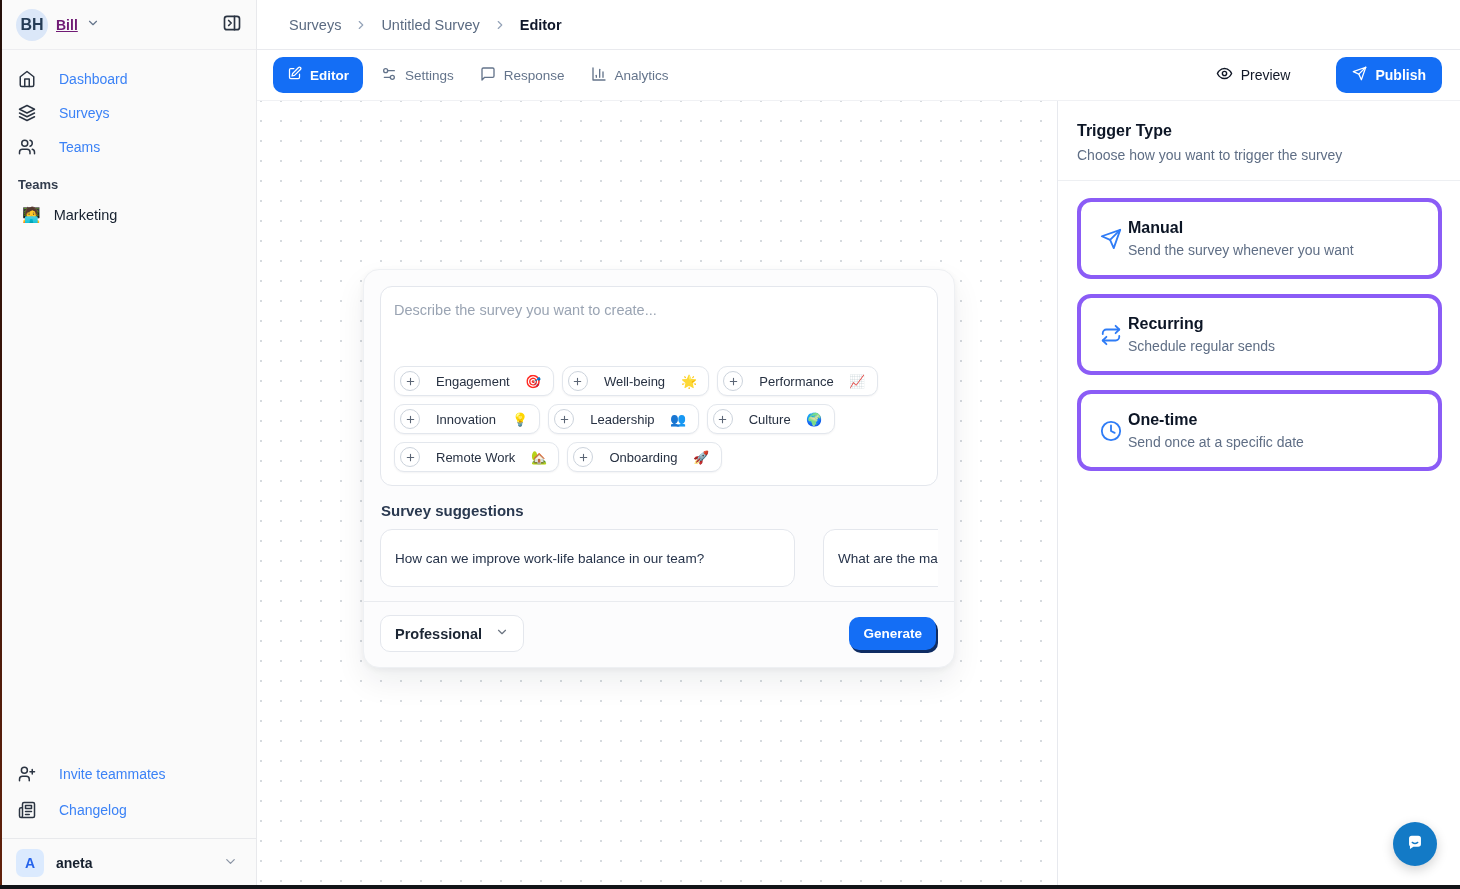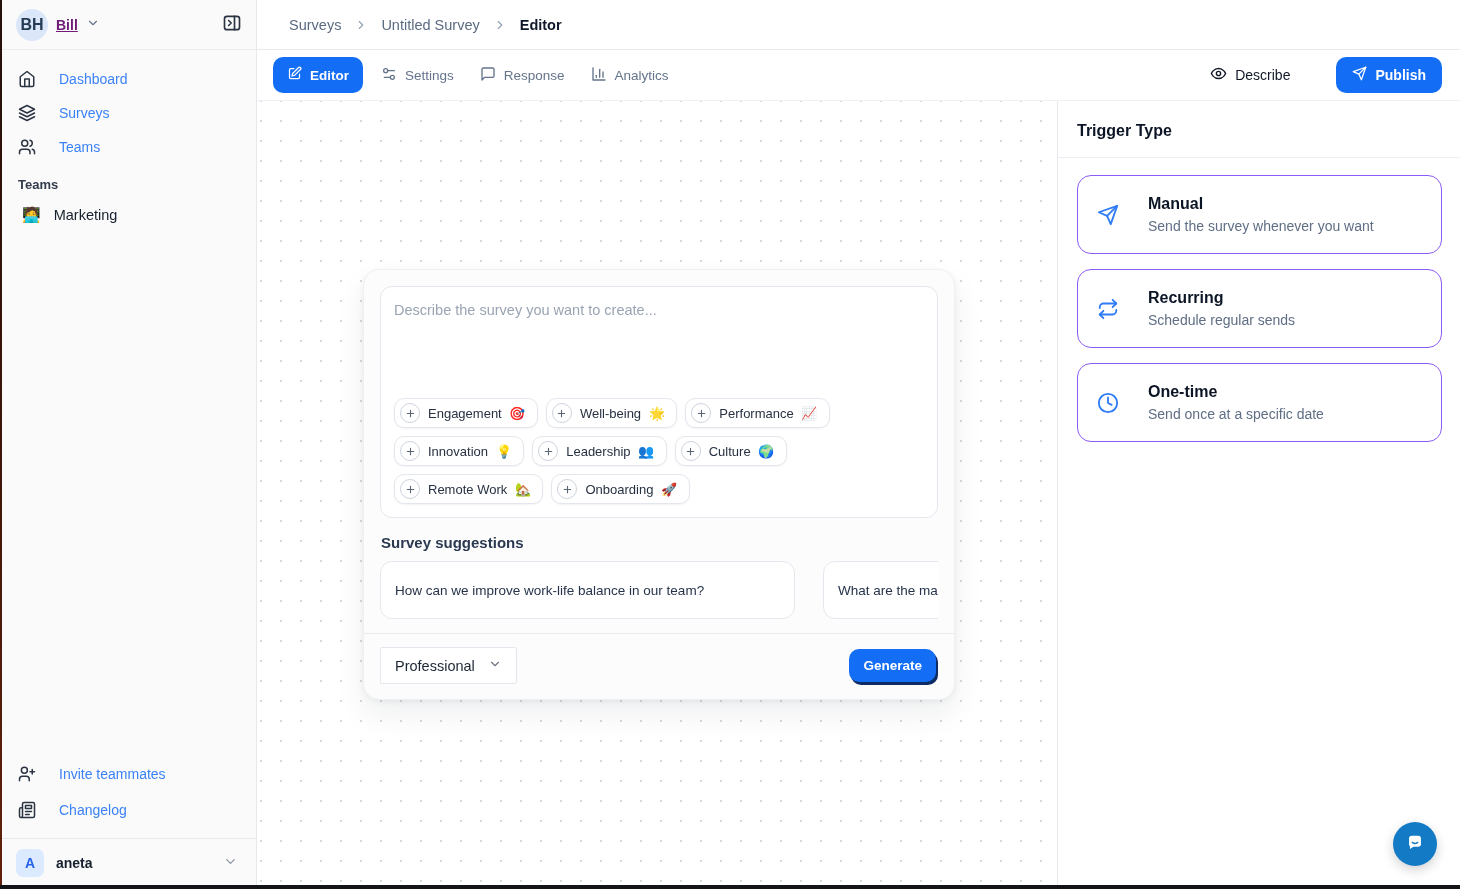--- a/index.html
+++ b/index.html
@@ -94,30 +94,30 @@
     background-size:20px 20px; background-position:14px 10px;
   }
   .composer {
     position:absolute; left:106px; top:168px; width:592px;
     background:#fcfcfd; border:1px solid #eef0f3; border-radius:16px;
     box-shadow:0 14px 30px rgba(15,23,42,.07), 0 2px 6px rgba(15,23,42,.05);
     padding:16px 16px 0 16px;
   }
   .prompt-card {
     background:#fff; border:1px solid #e4e7ed; border-radius:12px;
-    height:232px; padding:13px 13px; display:flex; flex-direction:column;
+    height:200px; padding:13px 13px; display:flex; flex-direction:column;
   }
   .prompt-input {
     border:none; outline:none; resize:none; background:transparent; flex:1;
     font-family:inherit; font-size:14.5px; color:#0f172a; line-height:1.4;
   }
   .prompt-input::placeholder { color:#9aa4b3; }
   .chips { display:flex; flex-wrap:wrap; gap:8px; margin-top:auto; }
   .chip {
-    display:inline-flex; align-items:center; gap:8px; padding:4px 11px 4px 5px;
+    display:inline-flex; align-items:center; gap:16px; padding:4px 11px 4px 5px;
     background:#fff; border:1px solid #e3e7ed; border-radius:10px;
     box-shadow:0 1px 2px rgba(16,24,40,.05); font-size:13px; color:#273142;
     cursor:pointer; font-family:inherit;
   }
   .chip .plus {
     width:20px; height:20px; border-radius:50%; border:1px solid #ccd3dc; color:#5b6575;
     display:grid; place-items:center; flex:none;
   }
   .chip .emoji { font-size:13px; }
   .sugg-title { margin:16px 0 10px 1px; font-size:15px; font-weight:600; color:#2a3950; }
@@ -128,42 +128,42 @@
     font-family:inherit; white-space:nowrap;
   }
   .sugg-card.c0 { width:415px; }
   .sugg-card.c1 { width:290px; }
   .composer-footer {
     margin:14px -16px 0 -16px; border-top:1px solid #e9ebef;
     padding:13px 18px 15px 16px; display:flex; align-items:center; justify-content:space-between;
   }
   .tone-select {
     display:inline-flex; align-items:center; gap:13px; padding:9px 14px;
-    background:#fff; border:1px solid #e4e7ed; border-radius:2px;
-    font-size:14.5px; color:#1c2634; cursor:pointer; font-family:inherit;
+    background:#fff; border:1px solid #e4e7ed; border-radius:10px;
+    font-size:14.5px; color:#1c2634; cursor:pointer; font-family:inherit;font-weight:bold;
   }
   .tone-select .chev { color:#6b7480; }
   .generate-btn {
     background:#146ef5; color:#fff; font-size:13.5px; font-weight:600;
     border:none; border-radius:10px; padding:9px 14px; cursor:pointer; font-family:inherit;
     box-shadow:2px 3px 0 0 #0e2c63;
   }
 
   
   .trigger-panel {
     width:403px; flex:none; background:#fff; border-left:1px solid #e7e9ee;
     display:flex; flex-direction:column;
   }
   .tp-header { padding:21px 18px 17px 19px; border-bottom:1px solid #edeff2; }
   .tp-title { font-size:16px; font-weight:700; color:#0c1525; }
   .tp-subtitle { margin-top:7px; font-size:14px; color:#5f6e85; }
   .tp-list { padding:17px 18px 0 19px; display:flex; flex-direction:column; gap:15px; }
   .tp-card {
-    display:flex; align-items:center; gap:29px; text-align:left;
-    background:#fff; border:1px solid #8b5cf6; border-radius:14px; padding:17px 19px;
+    display:flex; align-items:center; gap:6px; text-align:left;
+    background:#fff; border:4px solid #8b5cf6; border-radius:14px; padding:17px 19px;
     cursor:pointer; font-family:inherit; min-height:79px;
   }
   .tp-card .ic { color:#2f7cf6; flex:none; display:grid; place-items:center; }
   .tp-card-title { font-size:16px; font-weight:600; color:#0c1525; }
   .tp-card-desc { margin-top:5px; font-size:14px; color:#5f6e85; }
 
   
   .edge-left {
     position:absolute; left:0; top:0; width:2px; height:889px; z-index:50;
     background:linear-gradient(180deg,#24100a 0%, #3a1409 45%, #62220c 100%);
@@ -339,21 +339,21 @@
         <span>Analytics</span>
       </button>
       <span class="tab-grow"></span>
       <button class="preview-btn">
         <span>
           <svg width="17" height="17" viewBox="0 0 24 24" fill="none" stroke="currentColor" stroke-width="2" stroke-linecap="round" stroke-linejoin="round">
               <path d="M2 12s3-7 10-7 10 7 10 7-3 7-10 7-10-7-10-7Z"></path>
               <circle cx="12" cy="12" r="3"></circle>
             </svg>
         </span>
-        <span>Describe</span>
+        <span>Preview</span>
       </button>
       <button class="publish-btn">
         <span>
           <svg width="15" height="15" viewBox="0 0 24 24" fill="none" stroke="currentColor" stroke-width="2" stroke-linecap="round" stroke-linejoin="round">
               <path d="m22 2-7 20-4-9-9-4Z"></path>
               <path d="M22 2 11 13"></path>
             </svg>
         </span>
         <span>Publish</span>
       </button>
@@ -457,20 +457,21 @@
               </span>
             </button>
             <button class="generate-btn">Generate</button>
           </div>
         </div>
       </div>
 
       <aside class="trigger-panel">
         <div class="tp-header">
           <div class="tp-title">Trigger Type</div>
+          <div class="tp-subtitle">Choose how you want to trigger the survey</div>
         </div>
         <div class="tp-list">
           <button class="tp-card">
             <span class="ic">
               <svg width="22" height="22" viewBox="0 0 24 24" fill="none" stroke="currentColor" stroke-width="2" stroke-linecap="round" stroke-linejoin="round">
                   <path d="m22 2-7 20-4-9-9-4Z"></path>
                   <path d="M22 2 11 13"></path>
                 </svg>
             </span>
             <span>

